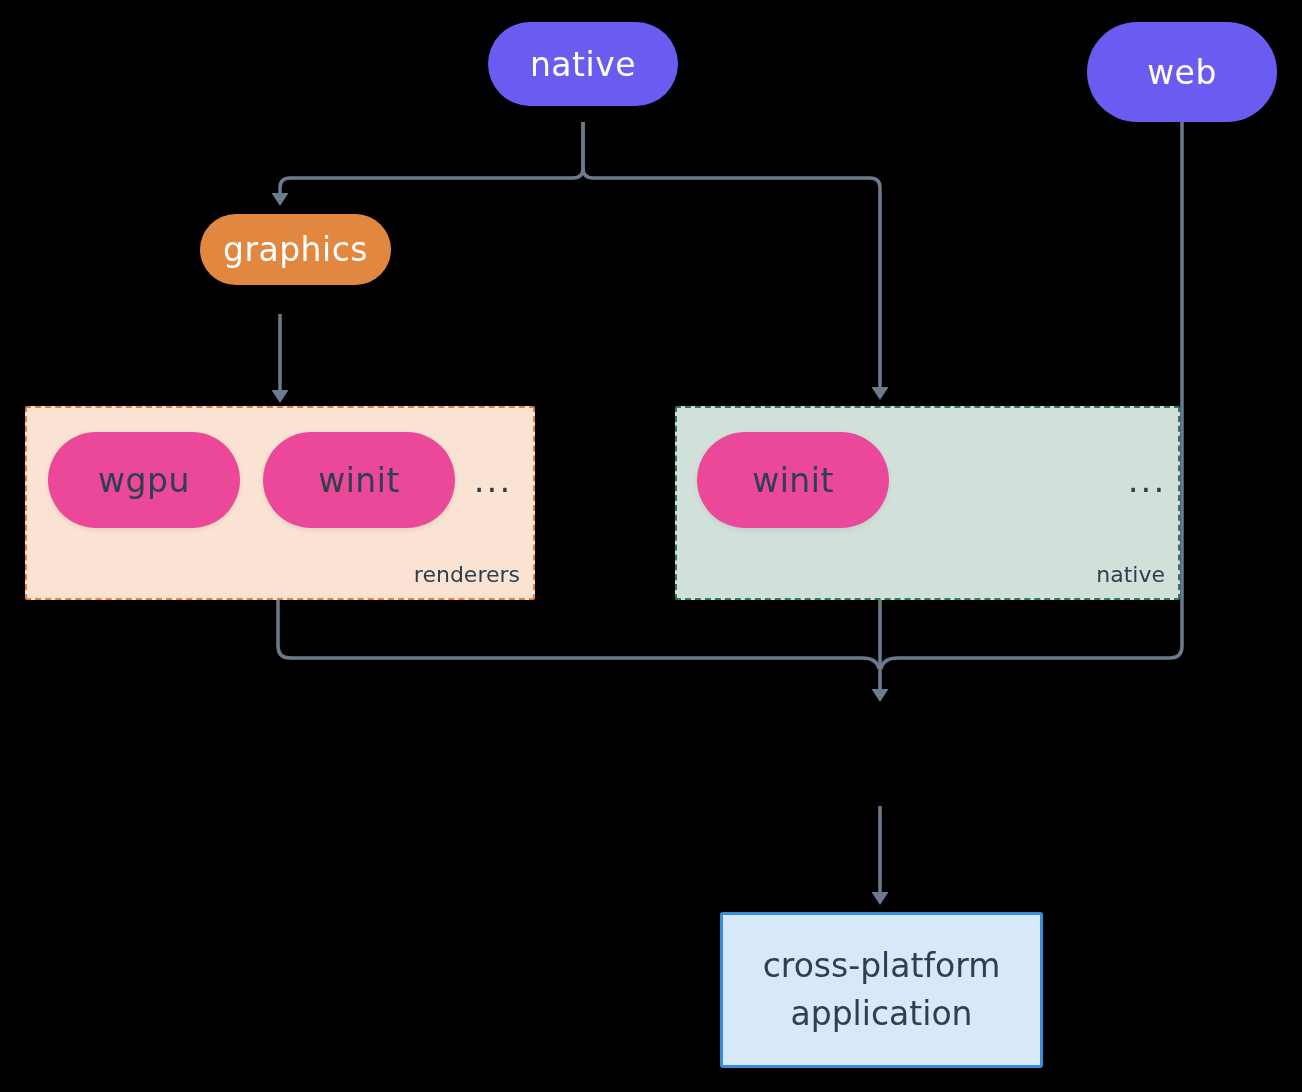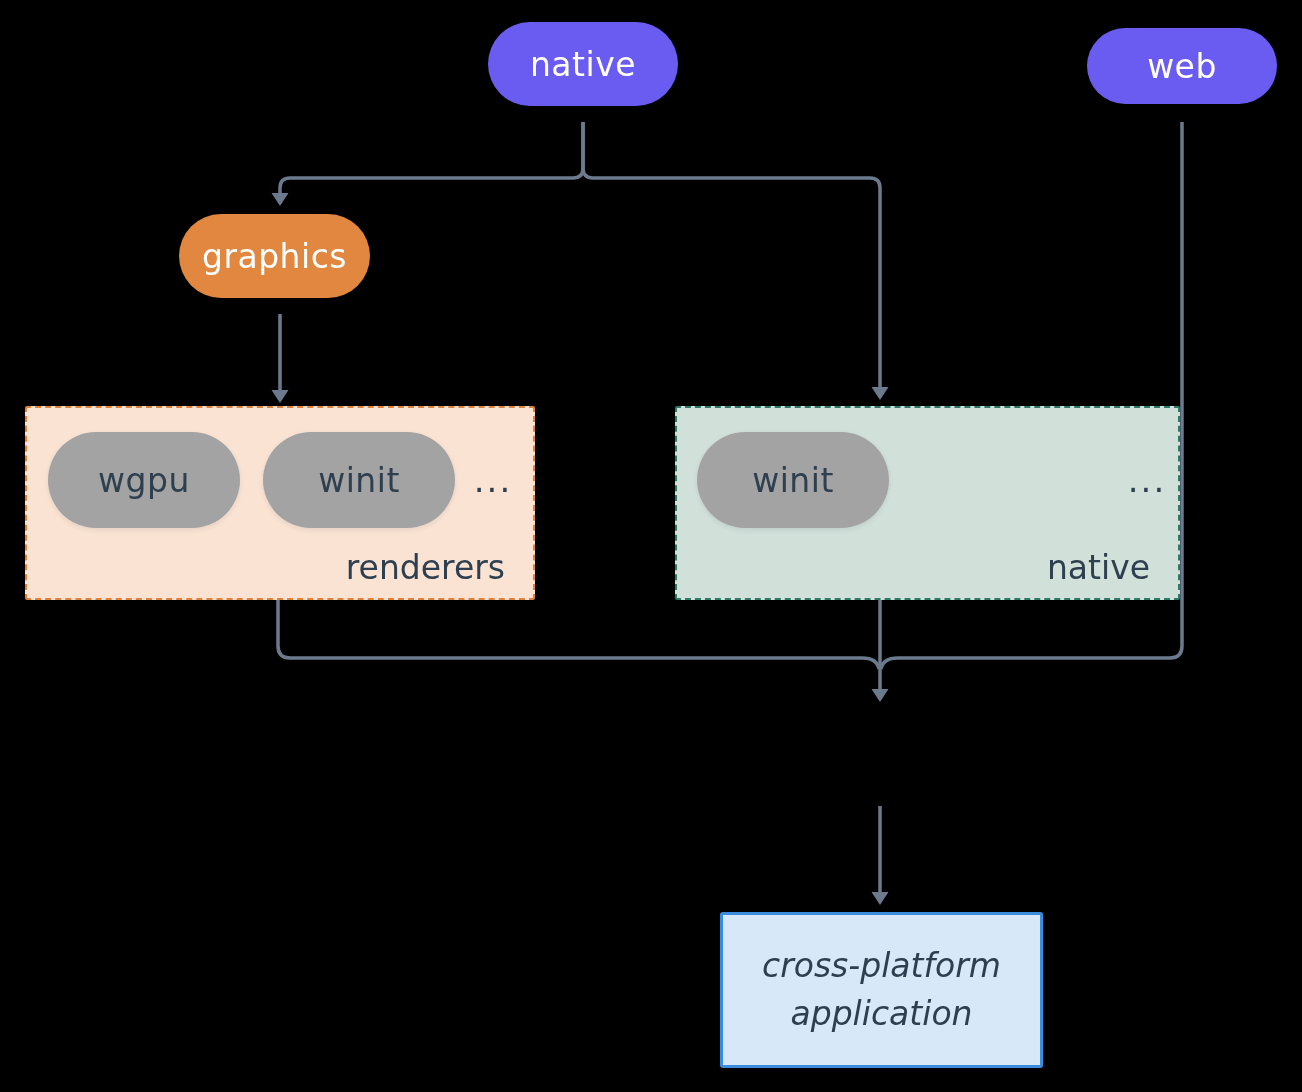--- a/index.html
+++ b/index.html
@@ -33,24 +33,24 @@
   .connectors path{stroke:currentColor;stroke-width:3.5;fill:none;}
   .connectors polygon{fill:currentColor;stroke:none;}
   .pill{
     position:absolute;border-radius:60px;
     display:flex;align-items:center;justify-content:center;
     font-size:33px;letter-spacing:0.5px;
   }
   .pill-purple{background:var(--node-purple);color:var(--pill-text-light);}
   .pill-orange{background:var(--node-orange);color:var(--pill-text-light);}
   .pill-blue{background:var(--node-blue);color:var(--pill-text-light);}
-  .pill-white{background:#a3a3a3;color:var(--dark-text);box-shadow:0 2px 5px rgba(40,60,70,0.10);}
+  .pill-white{background:#ec4899;color:var(--dark-text);box-shadow:0 2px 5px rgba(40,60,70,0.10);}
   .node-native{left:488px;top:22px;width:190px;height:84px;}
-  .node-web{left:1087px;top:22px;width:190px;height:76px;margin-top:6px;}
-  .node-graphics{left:179px;top:214px;width:191px;height:84px;}
+  .node-web{left:1087px;top:22px;width:190px;height:100px;}
+  .node-graphics{left:200px;top:214px;width:191px;height:71px;}
   .node-iced{left:787px;top:706px;width:190px;height:100px;}
   .group{
     position:absolute;border:2px dashed;border-radius:2px;
   }
   .group-renderers{
     left:25px;top:406px;width:510px;height:194px;
     background:var(--renderers-bg);border-color:var(--renderers-border);
   }
   .group-shells{
     left:630px;top:406px;width:505px;height:194px;
@@ -62,30 +62,29 @@
   .group-shells .pill-a{left:20px;top:24px;width:192px;}
   .group-shells .pill-b{left:240px;top:24px;width:190px;}
   .ellipsis{
     position:absolute;top:24px;height:96px;width:60px;
     display:flex;align-items:center;justify-content:center;
     color:var(--dark-text);font-size:34px;letter-spacing:2px;
   }
   .group-renderers .ellipsis{left:436px;}
   .group-shells .ellipsis{left:440px;}
   .group-label{
-    position:absolute;right:28px;bottom:11px;
-    font-size:33px;color:var(--dark-text);
+    position:absolute;right:13px;bottom:11px;
+    font-size:22px;color:var(--dark-text);
   }
   .app-box{
     position:absolute;left:720px;top:912px;width:323px;height:156px;
     background:var(--app-bg);border:3px solid var(--app-border);border-radius:3px;
     display:flex;align-items:center;justify-content:center;text-align:center;
     font-size:33px;line-height:1.45;color:var(--dark-text);
     padding:0 20px;
-    font-style:italic;
   }
 </style>
 </head>
 <body>
 
 <div class="canvas">
 
   <svg class="connectors" viewBox="0 0 1302 1092" xmlns="http://www.w3.org/2000/svg">
 
     <path d="M 583 122 V 168 Q 583 178 573 178 H 290 Q 280 178 280 188 V 193"></path>

